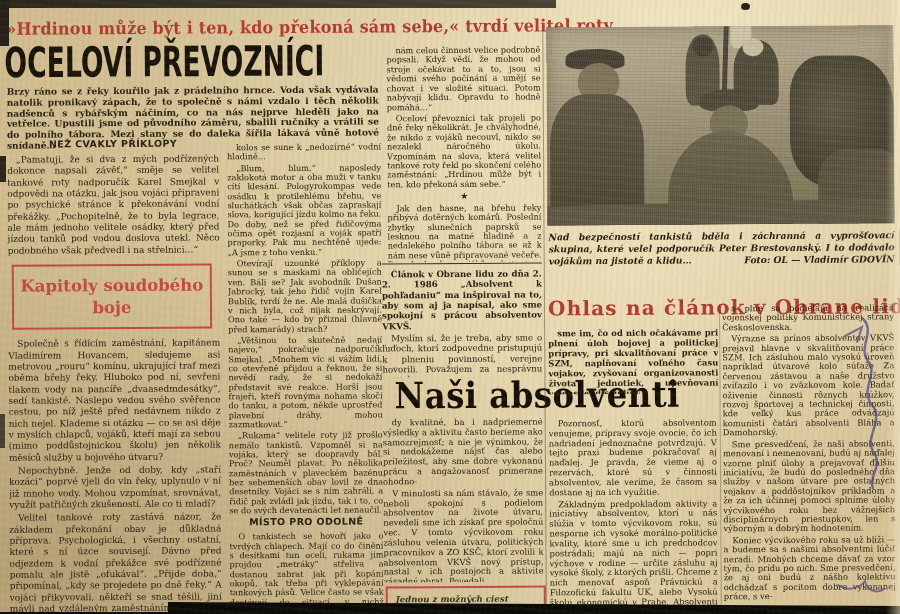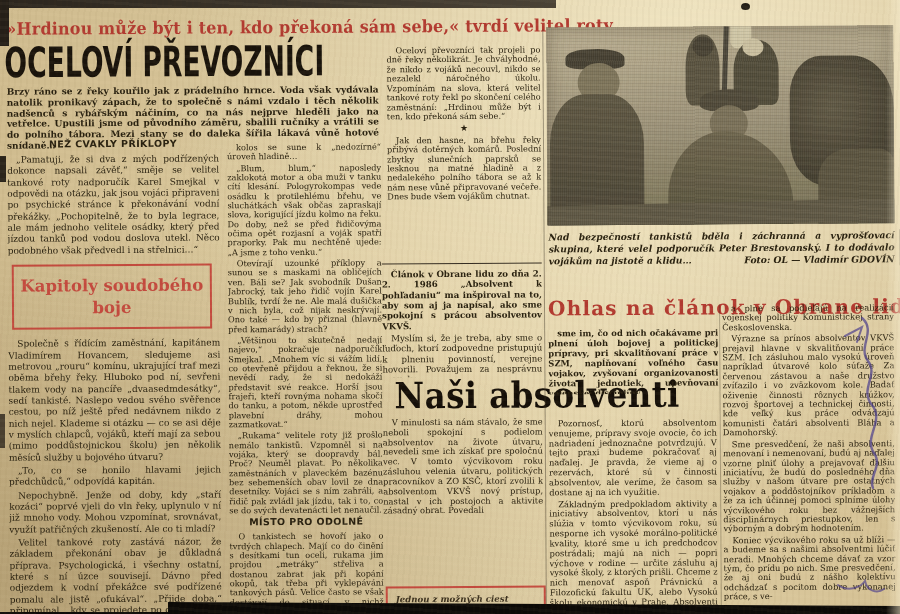--- a/index.html
+++ b/index.html
@@ -80,37 +80,37 @@
 
     <div class="abs quote">»Hrdinou může být i ten, kdo překoná sám sebe,« tvrdí velitel roty</div>
     <div class="abs title">OCELOVÍ PŘEVOZNÍCI</div>
     <div class="abs lead jt">Brzy ráno se z řeky kouřilo jak z prádelního hrnce. Voda však vydávala natolik pronikavý zápach, že to společně s námi vzdalo i těch několik nadšenců s rybářským náčiním, co na nás nejprve hleděli jako na vetřelce. Upustili jsme od původního záměru, sbalili ručníky a vrátili se do polního tábora. Mezi stany se do daleka šířila lákavá vůně hotové snídaně…</div>
 
     <div class="abs c1 jt">
       <div class="shead">NEŽ CVAKLY PŘÍKLOPY</div>
       <p>„Pamatuji, že si dva z mých podřízených dokonce napsali závěť,“ směje se velitel tankové roty nadporučík Karel Smejkal v odpovědi na otázku, jak jsou vojáci připraveni po psychické stránce k překonávání vodní překážky. „Pochopitelně, že to byla legrace, ale mám jednoho velitele osádky, který před jízdou tanků pod vodou doslova utekl. Něco podobného však předvedl i na střelnici…“</p>
       <div class="kbox">Kapitoly soudobého boje</div>
       <p>Společně s řídícím zaměstnání, kapitánem Vladimírem Hovancem, sledujeme asi metrovou „rouru“ komínu, ukrajující traf mezi oběma břehy řeky. Hluboko pod ní, sevřeni tlakem vody na pancíře „dvaasedmdesátky“, sedí tankisté. Naslepo vedou svého svěřence cestou, po níž ještě před nedávnem nikdo z nich nejel. Klademe si otázku — co se asi děje v myslích chlapců, vojáků, kteří mají za sebou (mimo poddůstojnickou školu) jen několik měsíců služby u bojového útvaru?</p>
-      <p>„To, co se honilo hlavami jejich předchůdců,“ odpovídá kapitán.</p>
       <p>Nepochybně. Jenže od doby, kdy „staří kozáci“ poprvé vjeli do vln řeky, uplynulo v ní již mnoho vody. Mohou vzpomínat, srovnávat, využít patřičných zkušeností. Ale co ti mladí?</p>
       <p>Velitel tankové roty zastává názor, že základem překonání obav je důkladná příprava. Psychologická, i všechny ostatní, které s ní úzce souvisejí. Dávno před odjezdem k vodní překážce své podřízené pomalu ale jistě „ofukával“. „Přijde doba,“ připomínal, „kdy se projedete po dně řeky.“ A vojáci přikyvovali, někteří se snad těšili, jiní mávli nad vzdáleným zaměstnáním rukou. Do doby, než si</p>
     </div>
 
     <div class="abs c2 jt">
-      <p>kolos se sune k „nedozírné“ úroveň hladině…</p>
+      <p>kolos se sune k „nedozírné“ vodní hladině…</p>
       <p>„Blum, blum,“ naposledy zaklokotá motor a oba muži v tanku cítí klesání. Pologyrokompas vede osádku k protilehlému břehu, ve sluchátkách však občas zapraskají slova, korigující jízdu kolmo na řeku. Do doby, než se před řidičovýma očima opět rozjasní a voják spatří praporky. Pak mu nechtěně ujede: „A jsme z toho venku.“</p>
       <p>Otevírají uzounké příklopy a sunou se s maskami na obličejích ven. Báli se? Jak svobodník Dušan Jabrocký, tak jeho řidič vojín Karel Bublík, tvrdí že ne. Ale malá dušička v nich byla, což nijak neskrývají. Ono také — kdo by přiznal (hlavně před kamarády) strach?</p>
       <p>„Většinou to skutečně nedají najevo,“ pokračuje nadporučík Smejkal. „Mnohem víc si vážím lidí, co otevřeně přijdou a řeknou, že si nevědí rady, že si nedokáží představit své reakce. Horší jsou frajeři, kteří rovnýma nohama skočí do tanku, a potom, někde uprostřed plavební dráhy, mohou zazmatkovat.“</p>
       <p>„Rukama“ velitele roty již prošlo nemálo tankistů. Vzpomněl si na vojáka, který se doopravdy bál. Proč? Neuměl plavat. Po několika zaměstnáních v plaveckém bazénu bez sebemenších obav lovil ze dna desetníky. Vojáci se s ním zahráli, a řidič pak zvládl jak jízdu, tak i to, co se do svých devatenácti let nenaučil.</p>
       <div class="shead">MÍSTO PRO ODOLNÉ</div>
       <p>O tankistech se hovoří jako o tvrdých chlapech. Mají co do činění s desítkami tun oceli, rukama jim projdou „metráky“ střeliva a dostanou zabrat jak při kopání okopů, tak třeba při vyklepávání tankových pásů. Velice často se však dostávají do situací, v nichž nerozhoduje fyzická kondice, ale naopak bleskové reakce, soustředění, rozvaha a klid. K nim určitě patří i jízdy tanků pod vodou.</p>
 
     </div>
 
     <div class="abs c3 jt">
+      <p>nám celou činnost velice podrobně popsali. Když vědí, že mohou od stroje očekávat to a to, jsou si vědomi svého počínání a umějí se chovat i ve složité situaci. Potom nabývají klidu. Opravdu to hodně pomáhá…“</p>
       <p>Oceloví převozníci tak projeli po dně řeky několikrát. Je chvályhodné, že nikdo z vojáků necouvl, nikdo se nezalekl náročného úkolu. Vzpomínám na slova, která velitel tankové roty řekl po skončení celého zaměstnání: „Hrdinou může být i ten, kdo překoná sám sebe.“</p>
       <p class="star">★</p>
       <p>Jak den hasne, na břehu řeky přibývá dotěrných komárů. Poslední zbytky slunečních paprsků se lesknou na matné hladině a z nedalekého polního tábora se až k nám nese vůně připravované večeře. Dnes bude všem vojákům chutnat.</p>
 
     </div>
 
     <div class="abs rule1"></div>
 
     <div class="abs intro jt">
       <p class="b">Článok v Obrane lidu zo dňa 2. 2. 1986 „Absolvent k pohľadaniu“ ma inšpiroval na to, aby som aj ja napísal, ako sme spokojní s prácou absolventov VKVŠ.</p>
@@ -118,20 +118,21 @@
     </div>
 
     <div class="abs nasi">Naši absolventi</div>
     <div class="abs ohlas">Ohlas na článok v Obrane lidu</div>
 
     <div class="abs ohlasCol jt">
       <p>sme im, čo od nich očakávame pri plnení úloh bojovej a politickej prípravy, pri skvalitňovaní práce v SZM, napĺňovaní voľného času vojakov, zvyšovaní organizovanosti života jednotiek, upevňovaní vojenskej disciplíny.</p>
     </div>
 
     <div class="abs colA jt">
+      <p>dy kvalitné, ba i nadpriemerné výsledky a aktivitu často berieme ako samozrejmosť; a nie je výnimkou, že si nedokážeme nájsť čas alebo príležitosť, aby sme dobre vykonanú prácu a angažovanosť primerane ohodno-</p>
       <p>V minulosti sa nám stávalo, že sme neboli spokojní s podielom absolventov na živote útvaru, nevedeli sme ich získať pre spoločnú vec. V tomto výcvikovom roku zásluhou velenia útvaru, politických pracovníkov a ZO KSČ, ktorí zvolili k absolventom VKVŠ nový prístup, nastal v ich postojoch a aktivite zásadný obrat. Povedali</p>
     </div>
 
     <div class="abs qbox">Jednou z možných ciest veliteľa jednotky, ako zvýšiť odbornú</div>
 
     <div class="abs colB jt">
       <p>Pozornosť, ktorú absolventom venujeme, prípravy svoje ovocie, čo ich nadriadení jednoznačne potvrdzujú. V tejto praxi budeme pokračovať aj naďalej. Je pravda, že vieme aj o rezervách, ktoré sú v činnosti absolventov, ale veríme, že časom sa dostane aj na ich využitie.</p>
       <p>Základným predpokladom aktivity a iniciatívy absolventov, ktorí u nás slúžia v tomto výcvikovom roku, sú nesporne ich vysoké morálno-politické kvality, ktoré sme u ich predchodcov postrádali; majú na nich — popri výchove v rodine — určite zásluhu aj vysoké školy, z ktorých prišli. Chceme z nich menovať aspoň Právnickú a Filozofickú fakultu UK, alebo Vysokú školu ekonomickú v Prahe. Absolventi týchto vysokých škôl — čatá-</p>
     </div>
 

